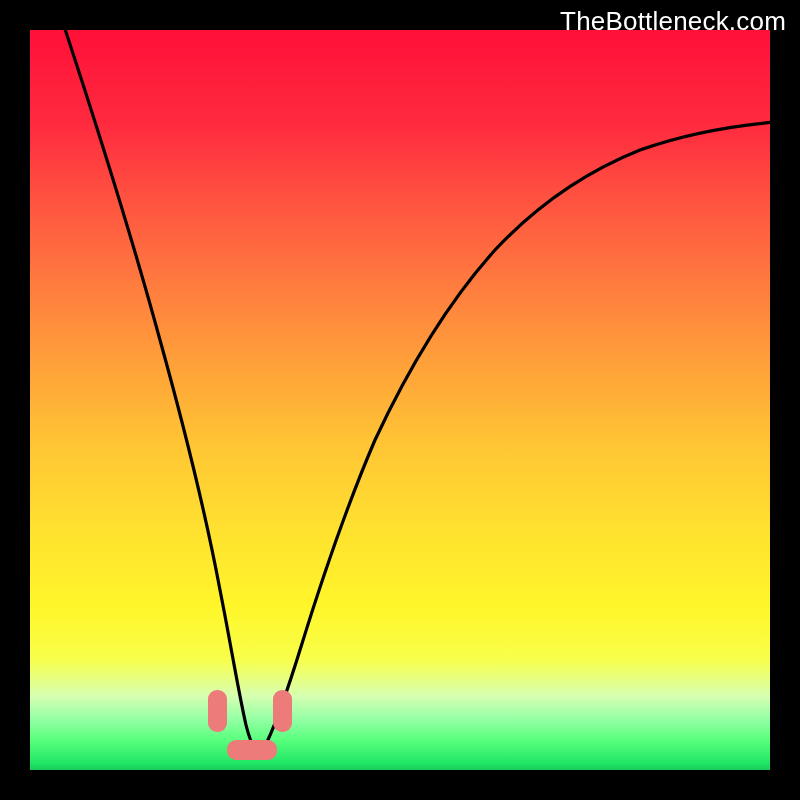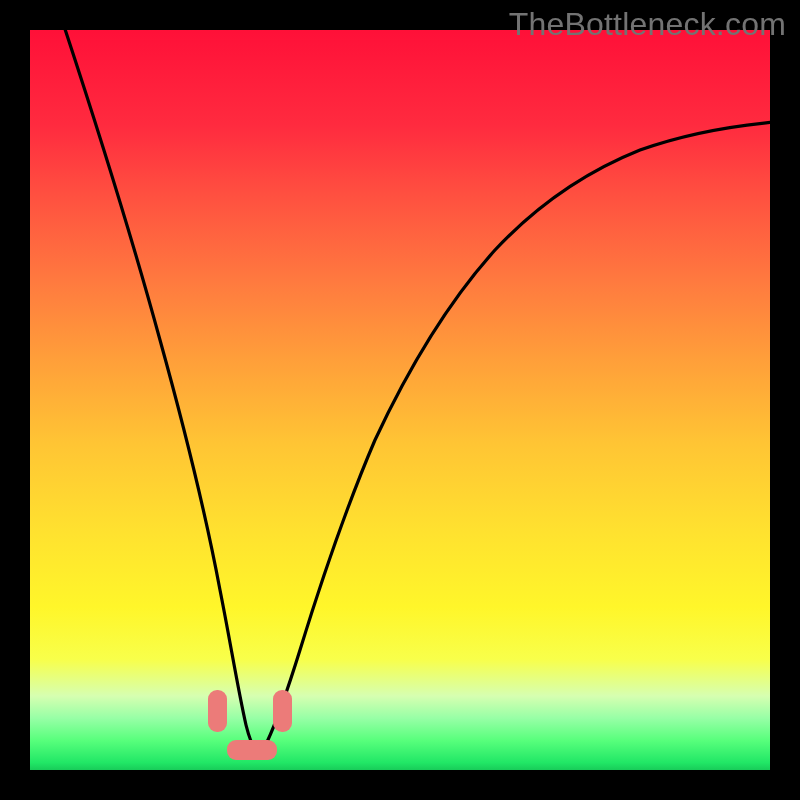--- a/index.html
+++ b/index.html
@@ -14,22 +14,22 @@
   .stage {
     position: relative;
     width: 800px;
     height: 800px;
     background: #000;
   }
   .watermark {
     position: absolute;
     top: 6px;
     right: 14px;
-    color: #737373;
-    font-size: 32px;
+    color: #ffffff;
+    font-size: 26px;
     font-weight: 500;
     letter-spacing: 0.2px;
     z-index: 50;
   }
   .plot {
     position: absolute;
     left: 30px;
     top: 30px;
     width: 740px;
     height: 740px;

